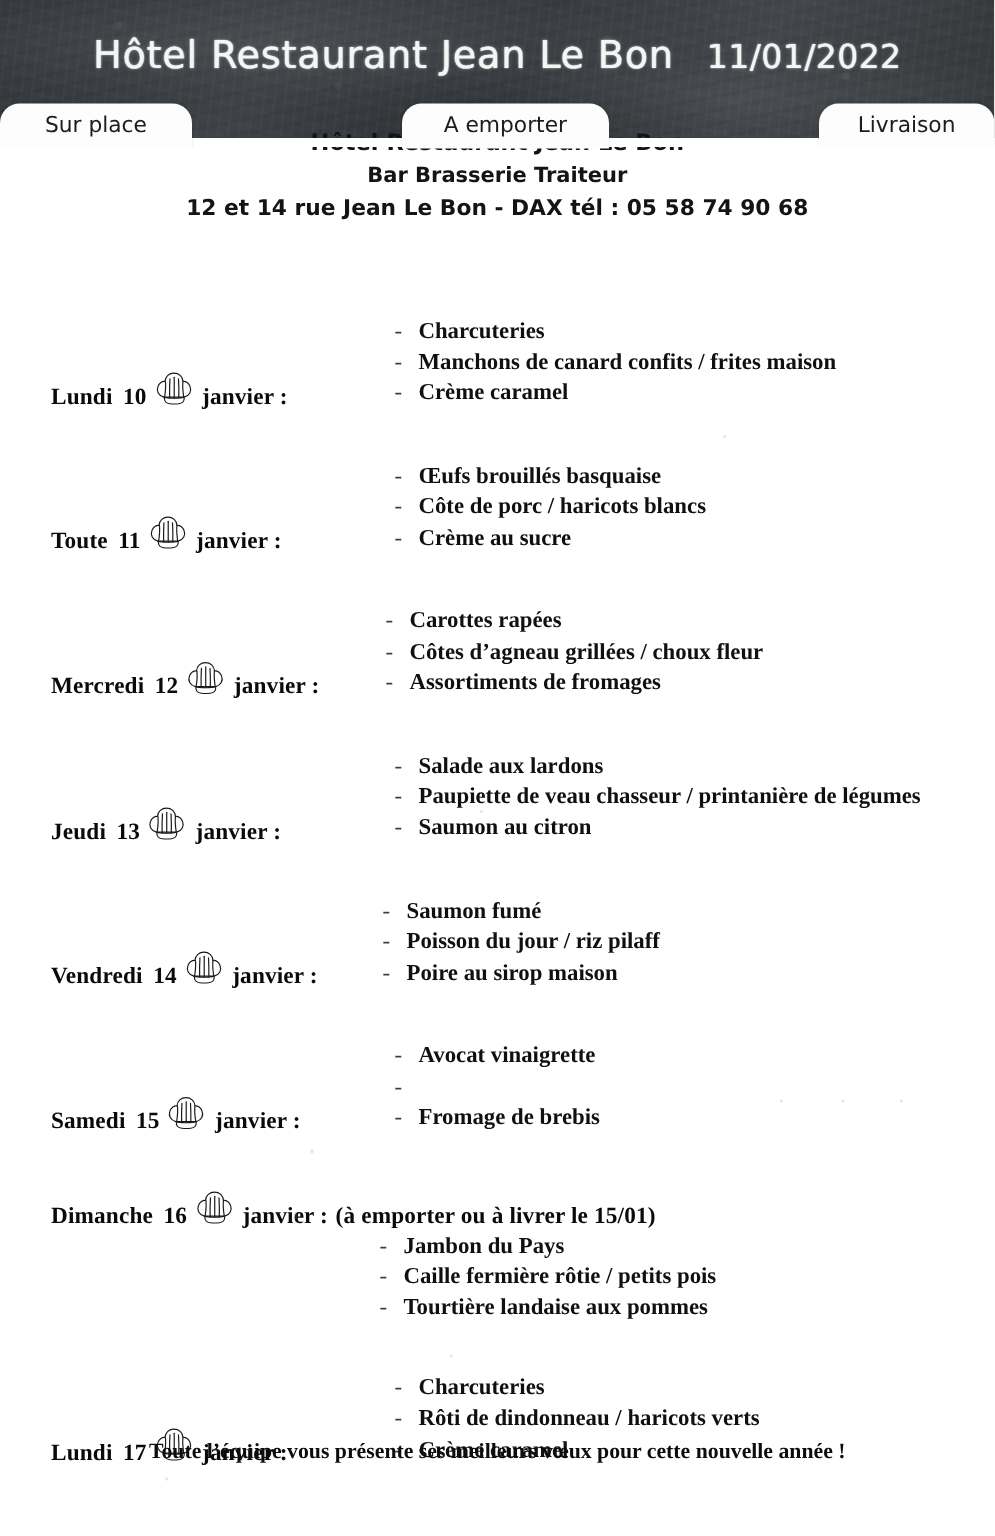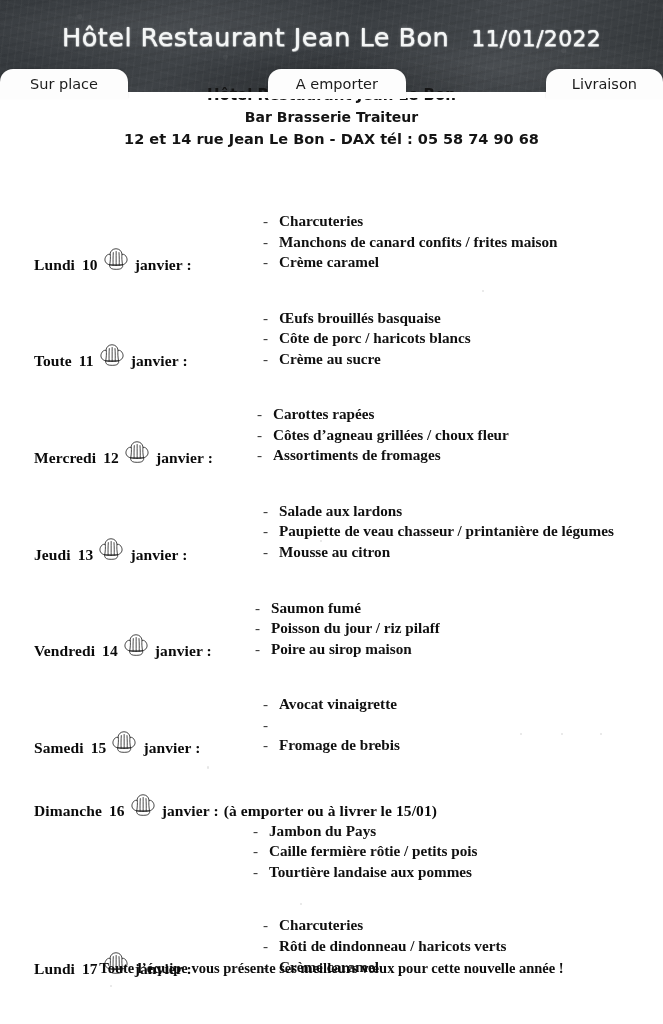--- a/index.html
+++ b/index.html
@@ -449,21 +449,21 @@
           <div class="dish">
             <span class="dash">-</span>
             <span>Salade aux lardons</span>
           </div>
           <div class="dish">
             <span class="dash">-</span>
             <span>Paupiette de veau chasseur / printanière de légumes</span>
           </div>
           <div class="dish">
             <span class="dash">-</span>
-            <span>Mousse au citron</span>
+            <span>Saumon au citron</span>
           </div>
         </div>
       </div>
       <div class="day d-vendredi14">
         <div class="day-head">
           <span class="day-name">Vendredi</span>
           <span class="day-num">14</span>
           <span class="toque">
     <svg viewBox="0 0 52 60" xmlns="http://www.w3.org/2000/svg">
       <g fill="none" stroke="#1a1a1a" stroke-width="1.6" stroke-linecap="round" stroke-linejoin="round">

